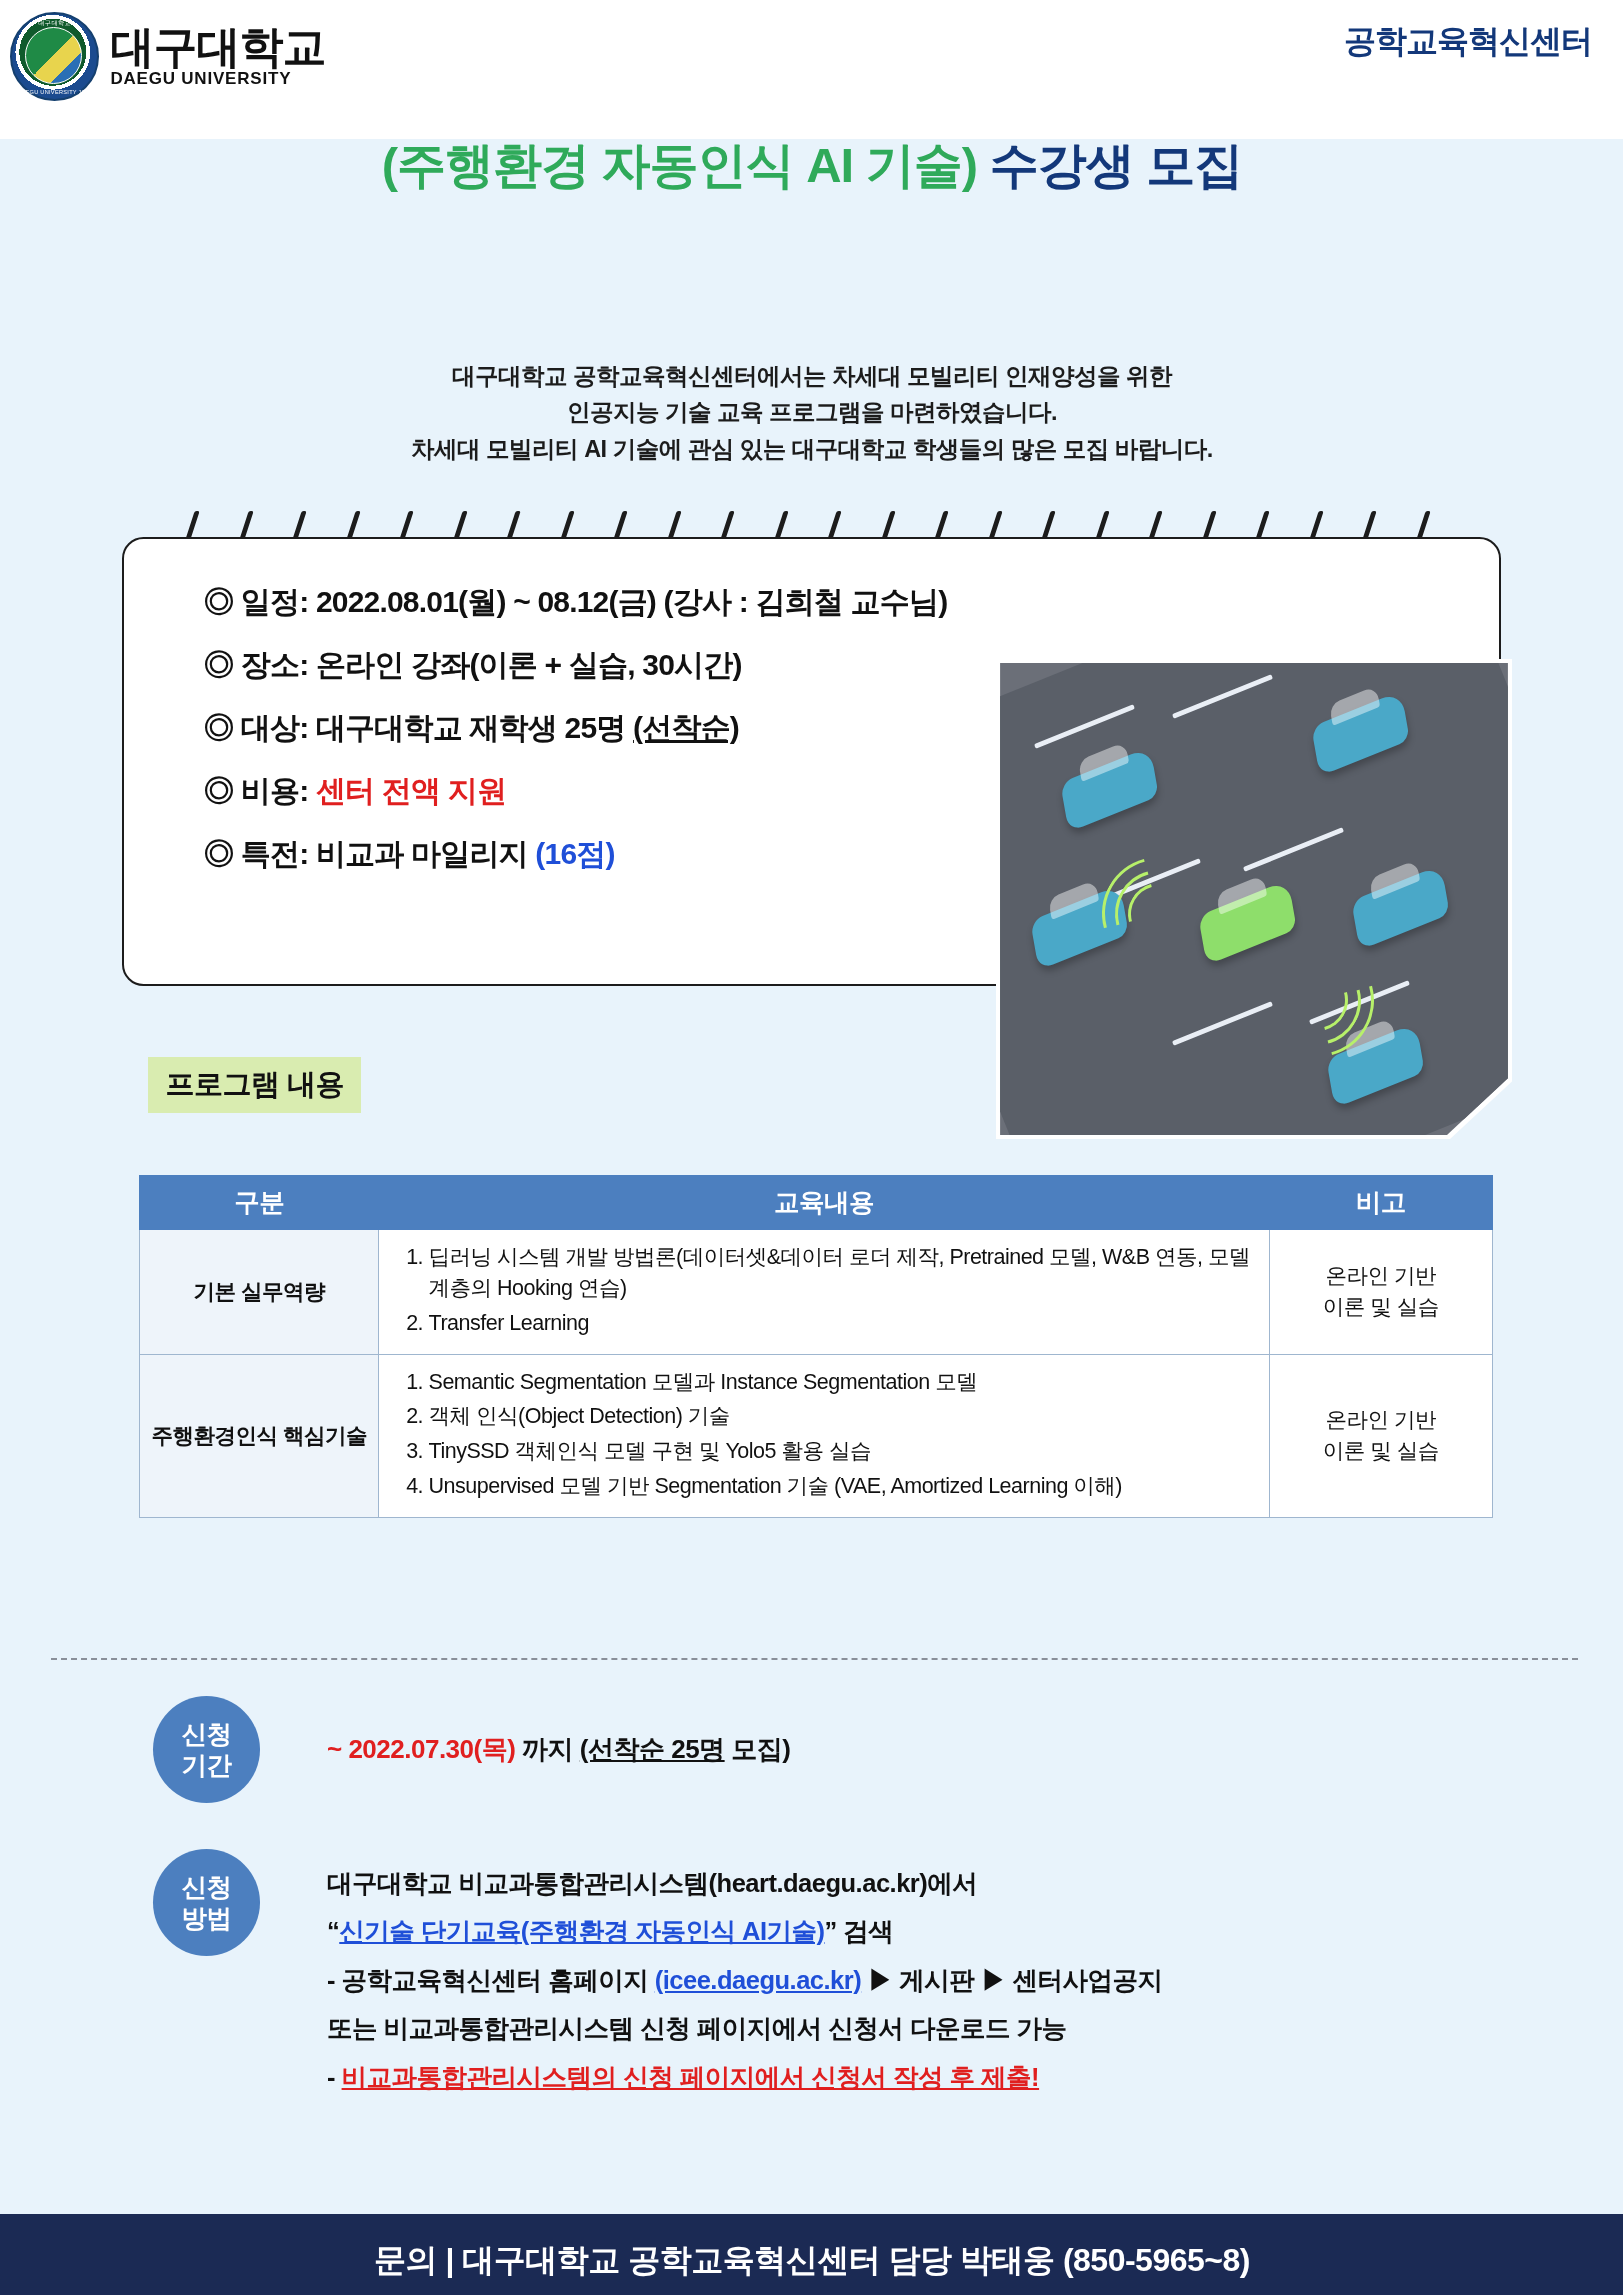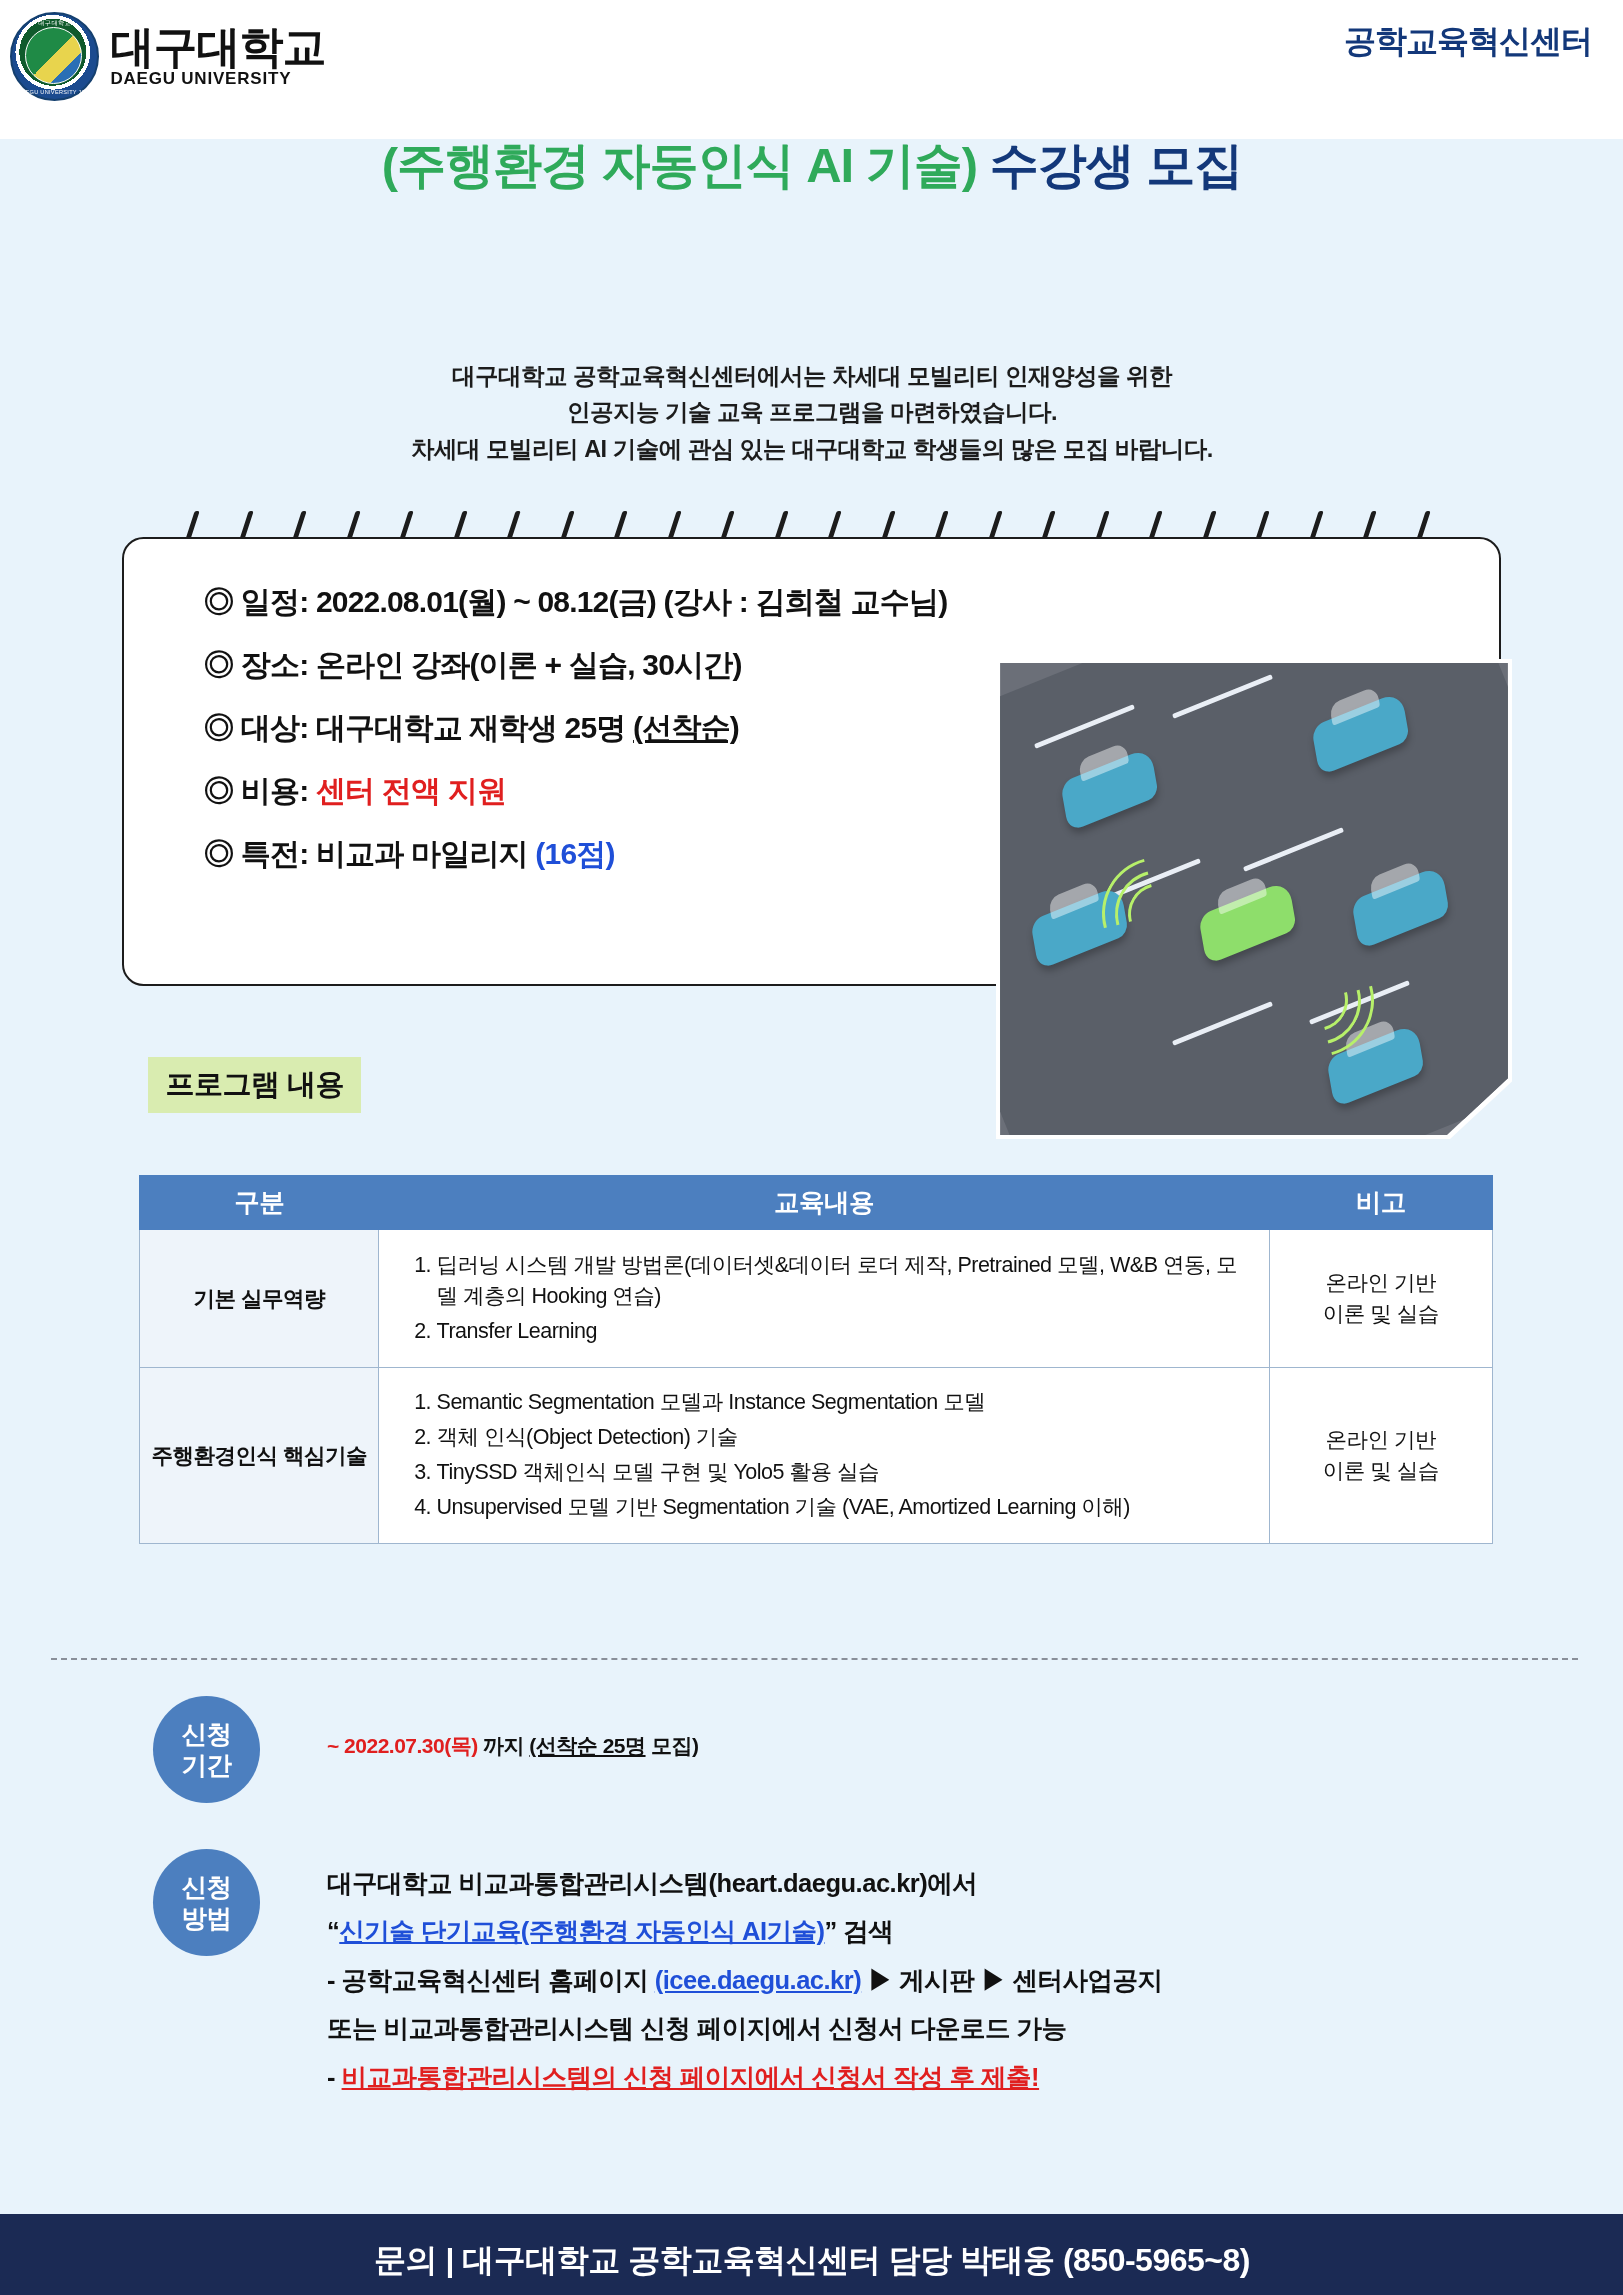--- a/index.html
+++ b/index.html
@@ -289,21 +289,21 @@
     background: #eef4fa;
     line-height: 1.4;
   }
   td.note {
     width: 204px;
     text-align: center;
     font-size: 21.5px;
     line-height: 1.45;
   }
   td.content ol {
-    margin: 8px;
+    margin: 0;
     padding-left: 40px;
     line-height: 1.48;
   }
   td.content li { margin-bottom: 3.1px; }
 
   .divider {
     position: absolute;
     left: 51px;
     top: 1658px;
     width: 1527px;
@@ -327,21 +327,21 @@
     line-height: 1.18;
     letter-spacing: -0.5px;
   }
   .pill-period { left: 153px; top: 1696px; }
   .pill-method { left: 153px; top: 1849px; }
 
   .period-text {
     position: absolute;
     left: 327px;
     top: 1732px;
-    font-size: 21px;
+    font-size: 26px;
     font-weight: bold;
     color: #111111;
     letter-spacing: -0.5px;
   }
   .method-block {
     position: absolute;
     left: 327px;
     top: 1859px;
     width: 1175px;
     font-size: 25.5px;

